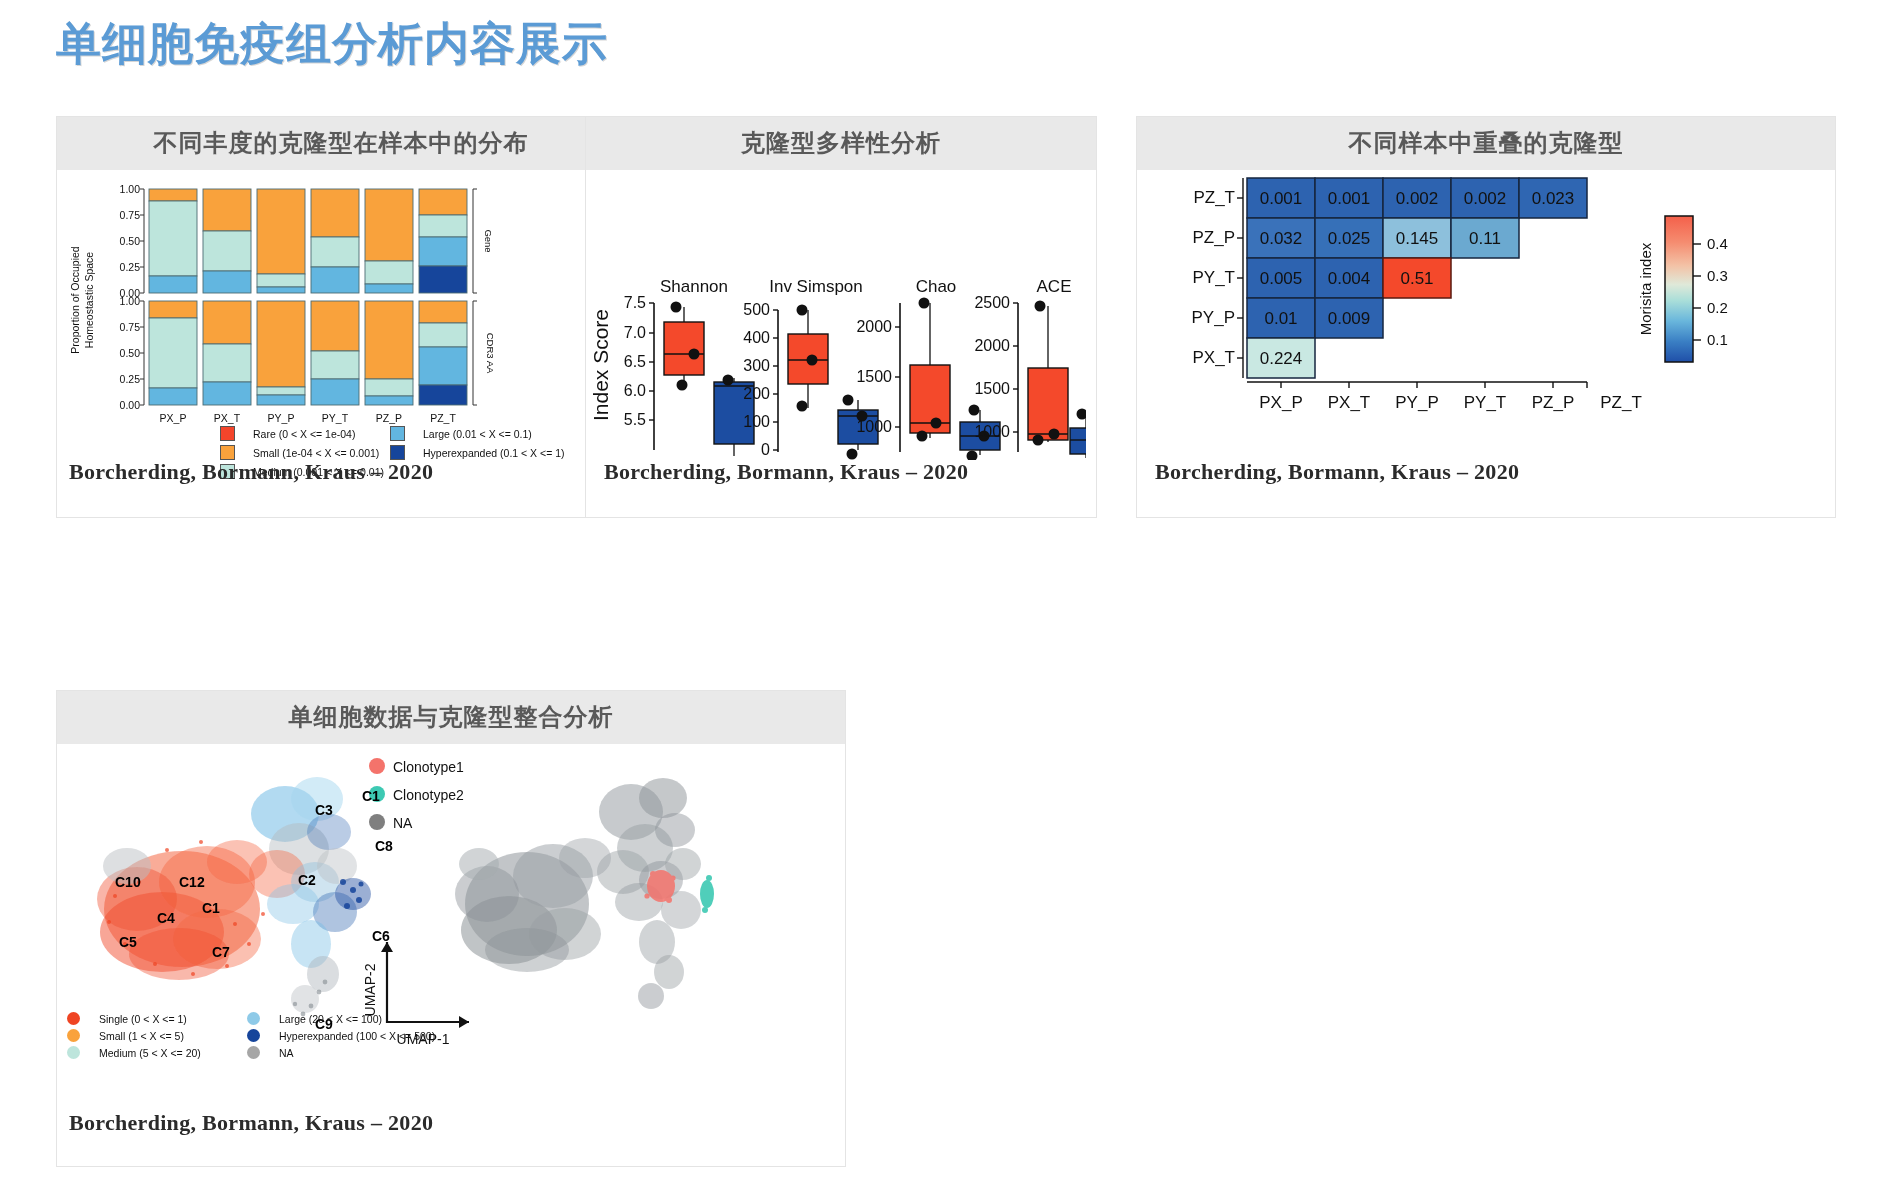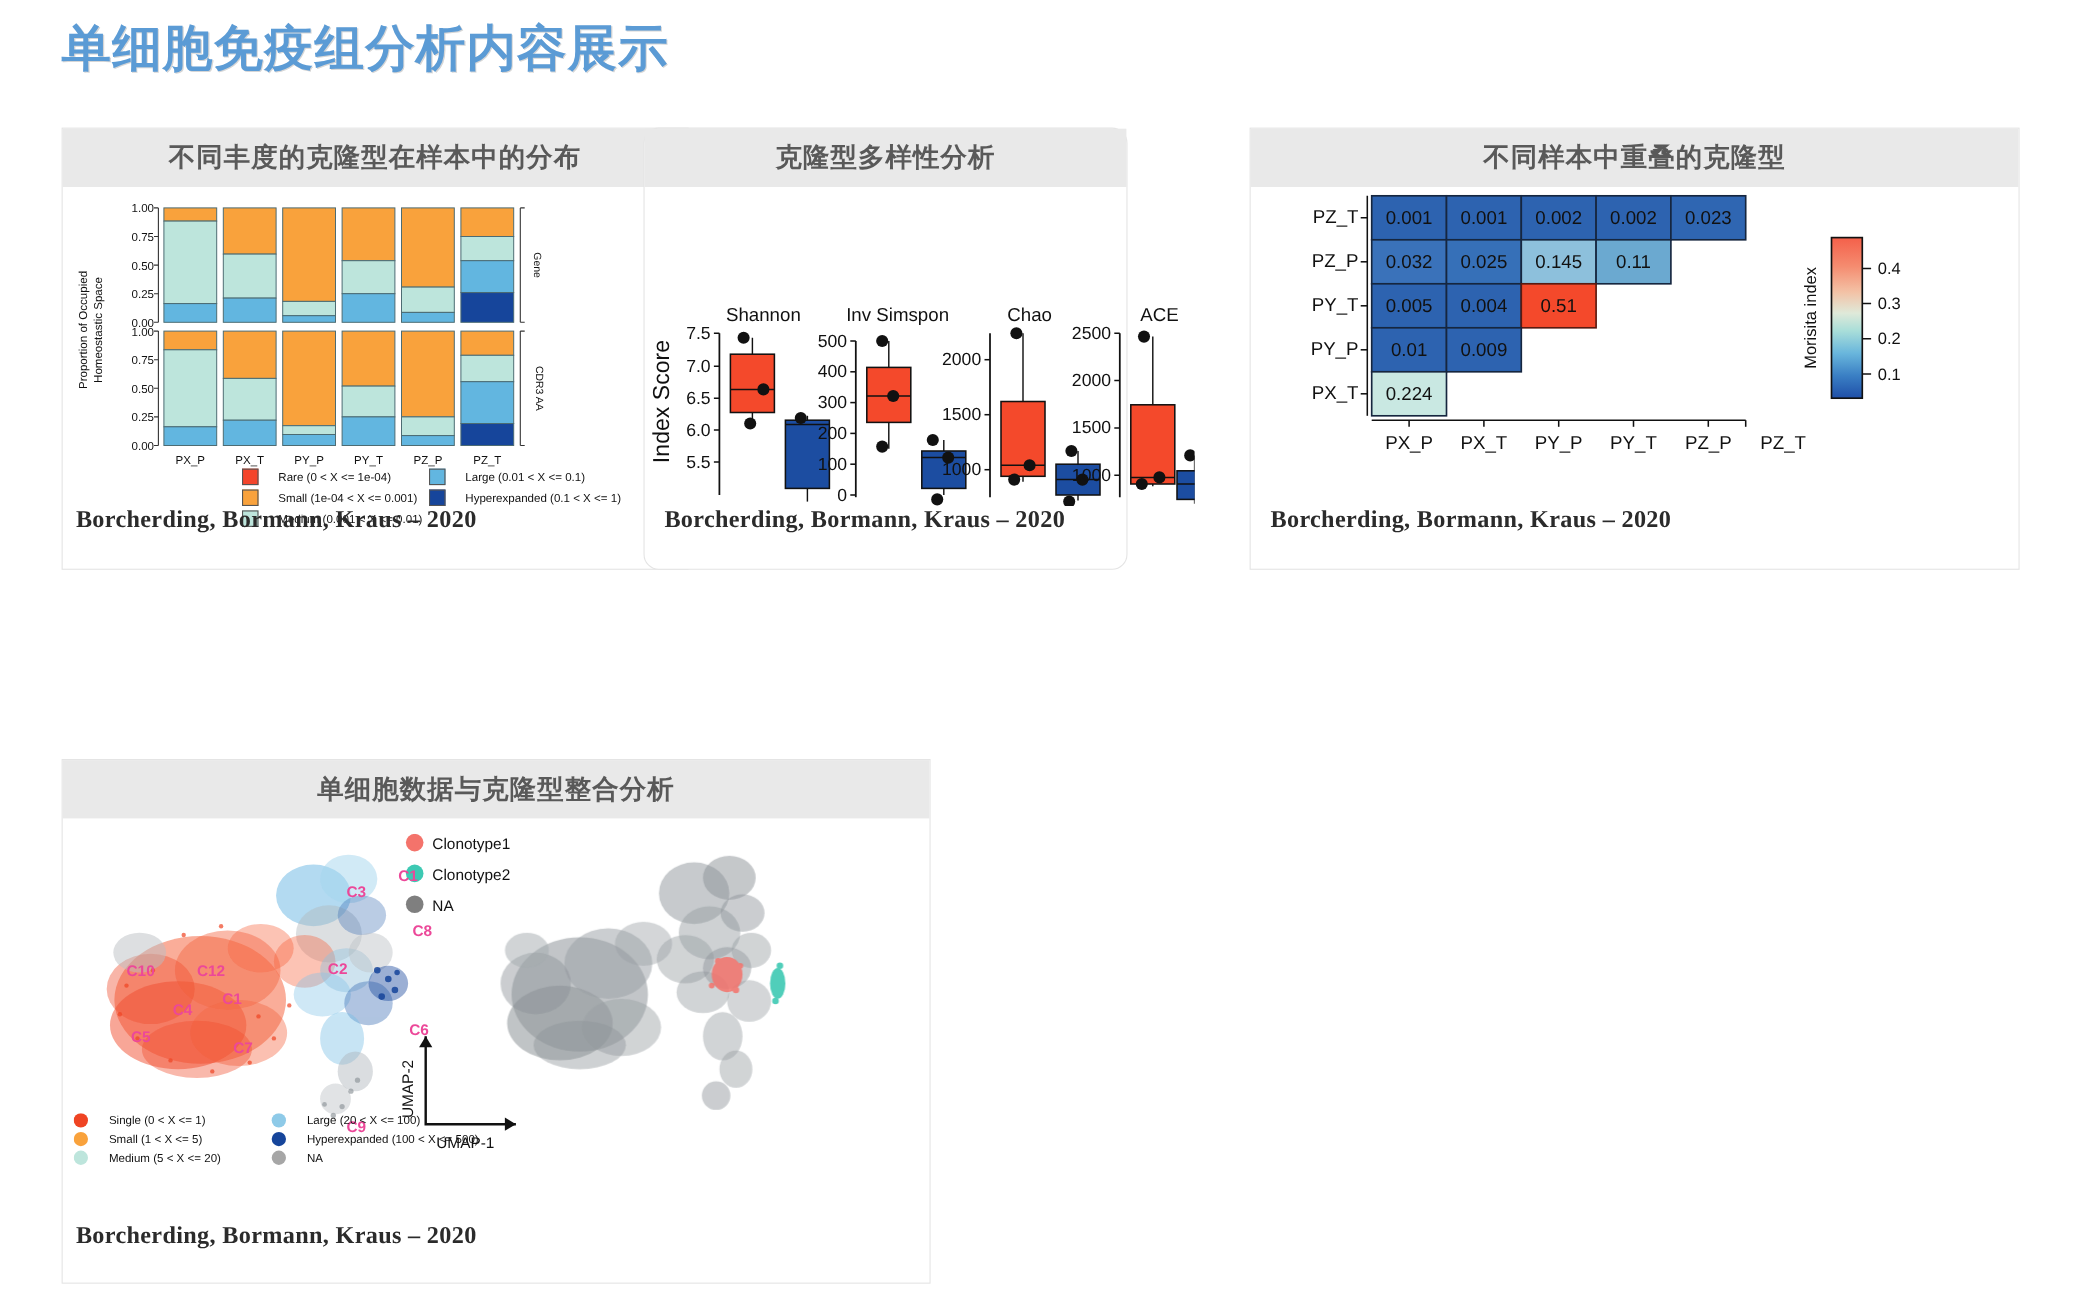--- a/index.html
+++ b/index.html
@@ -43,21 +43,21 @@
   svg { display:block; }
 
   .legend-row { display:flex; align-items:center; margin-bottom:4px; }
   .legend-swatch {
     width:15px; height:15px; border:1px solid #555; margin-right:7px; flex:none;
   }
   .legend-text { font-size:10.5px; color:#111; white-space:nowrap;padding-left:11px; }
   .legend-dot { width:13px; height:13px; border-radius:50%; margin-right:8px; flex:none; }
 
   .cluster-label {
-    position:absolute; font-size:14px; font-weight:bold; color:#ec4899;
+    position:absolute; font-size:14px; font-weight:bold; color:#000000;
     font-family:"Liberation Sans", sans-serif;
   }
 </style>
 </head>
 <body>
 
 <div class="page-title">单细胞免疫组分析内容展示</div>
 
 <div class="card" style="left:56px; top:116px; width:570px; height:402px;">
   <div class="card-header">不同丰度的克隆型在样本中的分布</div>
@@ -192,21 +192,21 @@
         <div class="legend-row">
           <span class="legend-swatch" style="background:#16459b;"></span>
           <span class="legend-text">Hyperexpanded (0.1 &lt; X &lt;= 1)</span>
         </div>
       </div>
     </div>
   </div>
   <div class="citation" style="position:absolute; left:12px; bottom:32px;">Borcherding, Bormann, Kraus – 2020</div>
 </div>
 
-<div class="card" style="left:585px; top:116px; width:440px; height:402px;border-radius:14px;">
+<div class="card" style="left:585px; top:116px; width:512px; height:402px;">
   <div class="card-header">克隆型多样性分析</div>
   <div class="card-body" style="height:298px;">
     <svg width="500" height="290" viewBox="0 0 500 290">
 
       <text x="22" y="195" transform="rotate(-90 22 195)" text-anchor="middle" font-size="21" fill="#111" font-family="Liberation Sans, sans-serif">Index Score</text>
 
       <g>
         <text x="108" y="122" text-anchor="middle" font-size="17" fill="#111">Shannon</text>
 
         <line x1="68" y1="133" x2="68" y2="280" stroke="#111" stroke-width="1.6"></line>

